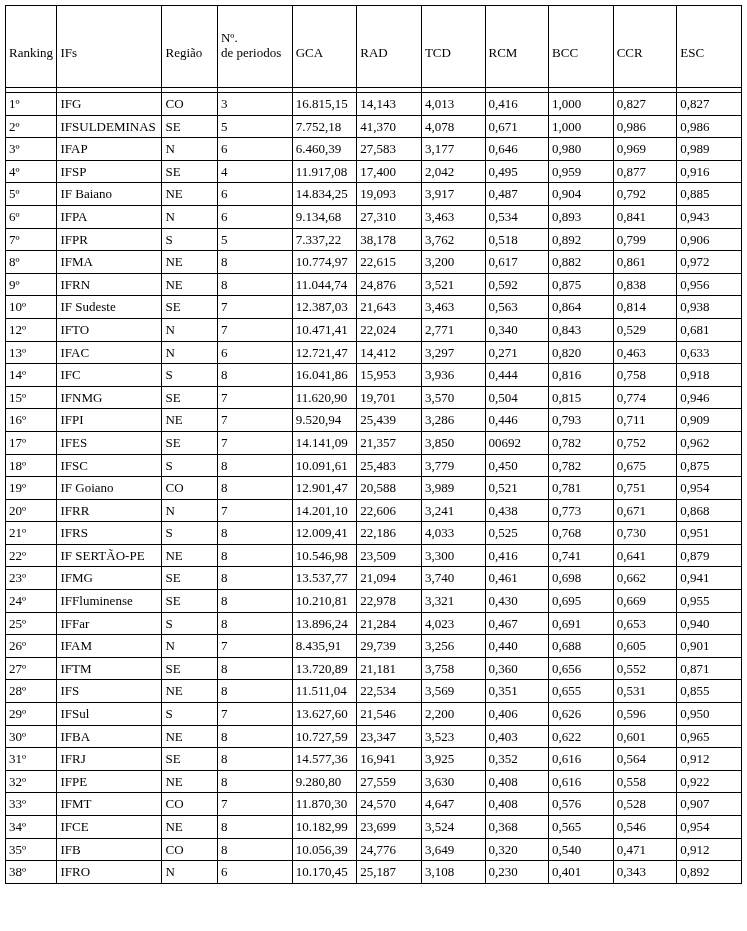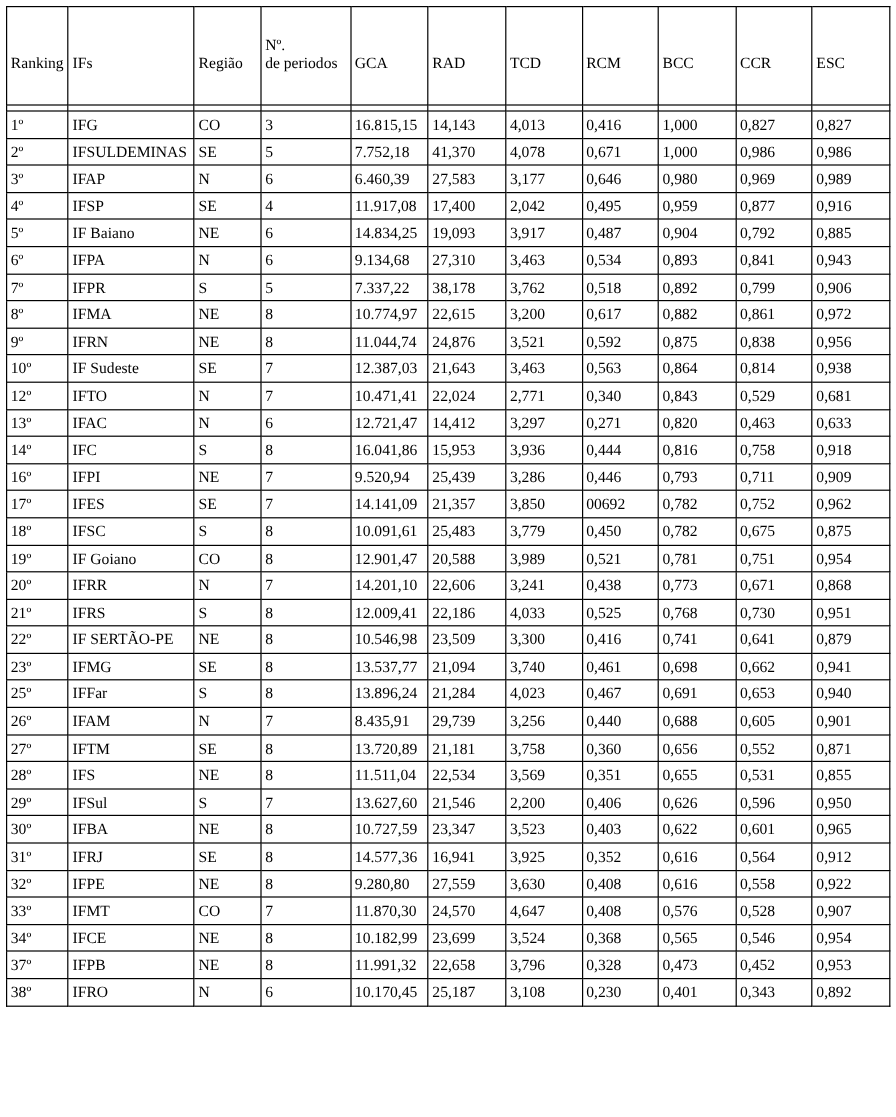--- a/index.html
+++ b/index.html
@@ -258,20 +258,33 @@
           <td>8</td>
           <td>16.041,86</td>
           <td>15,953</td>
           <td>3,936</td>
           <td>0,444</td>
           <td>0,816</td>
           <td>0,758</td>
           <td>0,918</td>
         </tr>
         <tr>
+          <td>15º</td>
+          <td>IFNMG</td>
+          <td>SE</td>
+          <td>7</td>
+          <td>11.620,90</td>
+          <td>19,701</td>
+          <td>3,570</td>
+          <td>0,504</td>
+          <td>0,815</td>
+          <td>0,774</td>
+          <td>0,946</td>
+        </tr>
+        <tr>
           <td>16º</td>
           <td>IFPI</td>
           <td>NE</td>
           <td>7</td>
           <td>9.520,94</td>
           <td>25,439</td>
           <td>3,286</td>
           <td>0,446</td>
           <td>0,793</td>
           <td>0,711</td>
@@ -362,20 +375,33 @@
           <td>8</td>
           <td>13.537,77</td>
           <td>21,094</td>
           <td>3,740</td>
           <td>0,461</td>
           <td>0,698</td>
           <td>0,662</td>
           <td>0,941</td>
         </tr>
         <tr>
+          <td>24º</td>
+          <td>IFFluminense</td>
+          <td>SE</td>
+          <td>8</td>
+          <td>10.210,81</td>
+          <td>22,978</td>
+          <td>3,321</td>
+          <td>0,430</td>
+          <td>0,695</td>
+          <td>0,669</td>
+          <td>0,955</td>
+        </tr>
+        <tr>
           <td>25º</td>
           <td>IFFar</td>
           <td>S</td>
           <td>8</td>
           <td>13.896,24</td>
           <td>21,284</td>
           <td>4,023</td>
           <td>0,467</td>
           <td>0,691</td>
           <td>0,653</td>
@@ -492,31 +518,31 @@
           <td>8</td>
           <td>10.182,99</td>
           <td>23,699</td>
           <td>3,524</td>
           <td>0,368</td>
           <td>0,565</td>
           <td>0,546</td>
           <td>0,954</td>
         </tr>
         <tr>
-          <td>37º</td>
-          <td>IFPB</td>
-          <td>NE</td>
-          <td>8</td>
-          <td>11.991,32</td>
-          <td>22,658</td>
-          <td>3,796</td>
-          <td>0,328</td>
-          <td>0,473</td>
-          <td>0,452</td>
-          <td>0,953</td>
+          <td>35º</td>
+          <td>IFB</td>
+          <td>CO</td>
+          <td>8</td>
+          <td>10.056,39</td>
+          <td>24,776</td>
+          <td>3,649</td>
+          <td>0,320</td>
+          <td>0,540</td>
+          <td>0,471</td>
+          <td>0,912</td>
         </tr>
         <tr>
           <td>38º</td>
           <td>IFRO</td>
           <td>N</td>
           <td>6</td>
           <td>10.170,45</td>
           <td>25,187</td>
           <td>3,108</td>
           <td>0,230</td>

